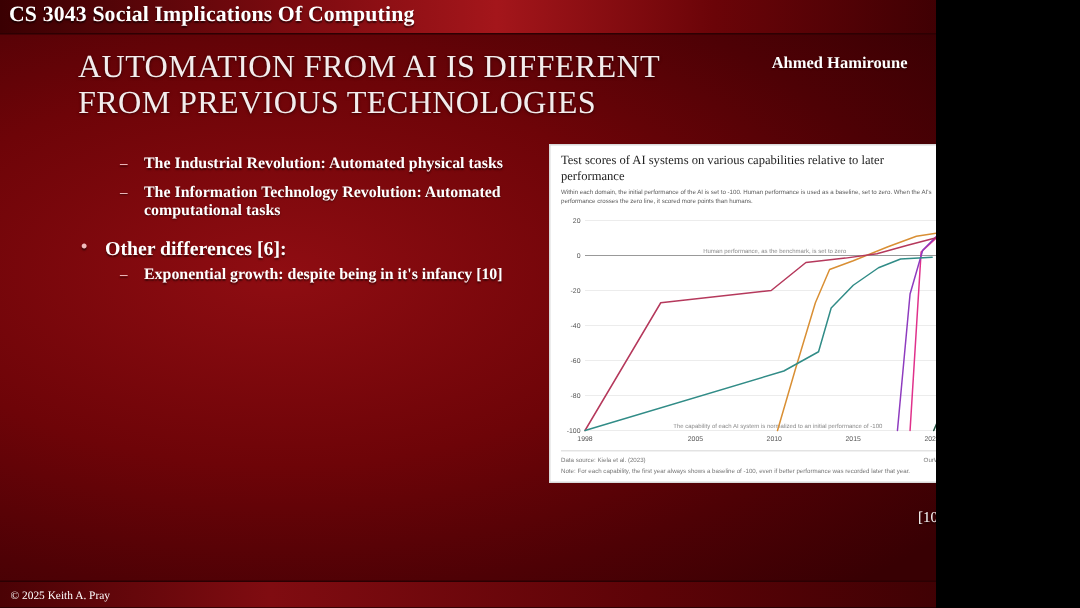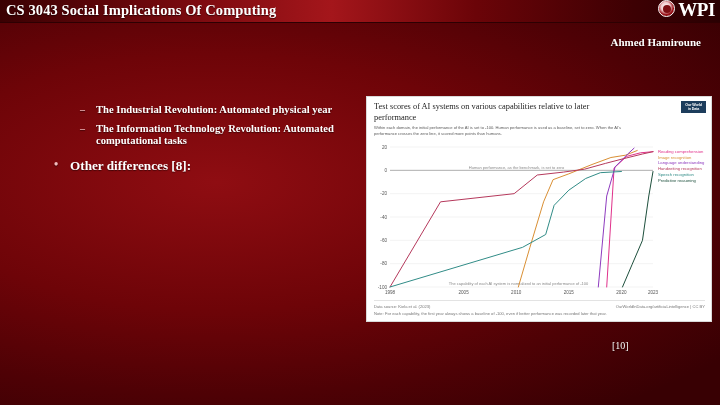--- a/index.html
+++ b/index.html
@@ -4,21 +4,21 @@
 <style>
   * { box-sizing: border-box; margin: 0; padding: 0; }
   html, body { width: 720px; height: 405px; }
   body {
     font-family: "Liberation Serif", serif;
     background: #000;
     overflow: hidden;
   }
   #slide {
     position: relative;
-    width: 720px;
+    width: 624px;
     height: 405px;
     background:
       radial-gradient(ellipse 90% 70% at 30% 45%, #8f0d12 0%, #6e0408 45%, #4e0105 75%, #380003 100%);
     overflow: hidden;
   }
   
   #header {
     position: absolute; left: 0; top: 0; width: 720px; height: 23px;
     background: linear-gradient(to right, #3a0002 0%, #7e0b10 28%, #a4161b 46%, #6b0408 66%, #3d0003 88%, #2a0002 100%);
     border-bottom: 1px solid #2d0002;
@@ -191,26 +191,31 @@
 <div id="slide">
 
   <div id="header">
     <div id="header-title">CS 3043 Social Implications Of Computing</div>
     <div id="wpi-logo">
       <div id="wpi-seal"></div>
       <div id="wpi-text">WPI</div>
     </div>
   </div>
 
+  <div id="title">
+    <div>AUTOMATION FROM AI IS DIFFERENT</div>
+    <div>FROM PREVIOUS TECHNOLOGIES</div>
+  </div>
   <div id="presenter">Ahmed Hamiroune</div>
 
   <div id="bullets">
-    <div class="l2">The Industrial Revolution: Automated physical year</div>
+    <div class="l2">The Industrial Revolution: Automated physical tasks</div>
     <div class="l2">The Information Technology Revolution: Automated computational tasks</div>
-    <div class="l1 gap-top">Other differences [8]:</div>
+    <div class="l1 gap-top">Other differences [6]:</div>
+    <div class="l2">Exponential growth: despite being in it's infancy [10]</div>
   </div>
 
   <div id="chart-card">
     <div id="chart-title">Test scores of AI systems on various capabilities relative to later performance</div>
     <div id="chart-subtitle">Within each domain, the initial performance of the AI is set to -100. Human performance is used as a baseline, set to zero. When the AI's performance crosses the zero line, it scored more points than humans.</div>
     <div id="owid-logo">
       <div>Our World</div>
       <div>in Data</div>
     </div>
 
@@ -262,13 +267,17 @@
       <div id="src-row">
         <span>Data source: Kiela et al. (2023)</span>
         <span>OurWorldInData.org/artificial-intelligence | CC BY</span>
       </div>
       <div id="note-row">Note: For each capability, the first year always shows a baseline of -100, even if better performance was recorded later that year.</div>
     </div>
   </div>
 
   <div id="citation">[10]</div>
 
+  <div id="footer-bar">
+    <div id="copyright">© 2025 Keith A. Pray</div>
+    <div id="pagenum">22</div>
+  </div>
 </div>
 
 </body></html>

